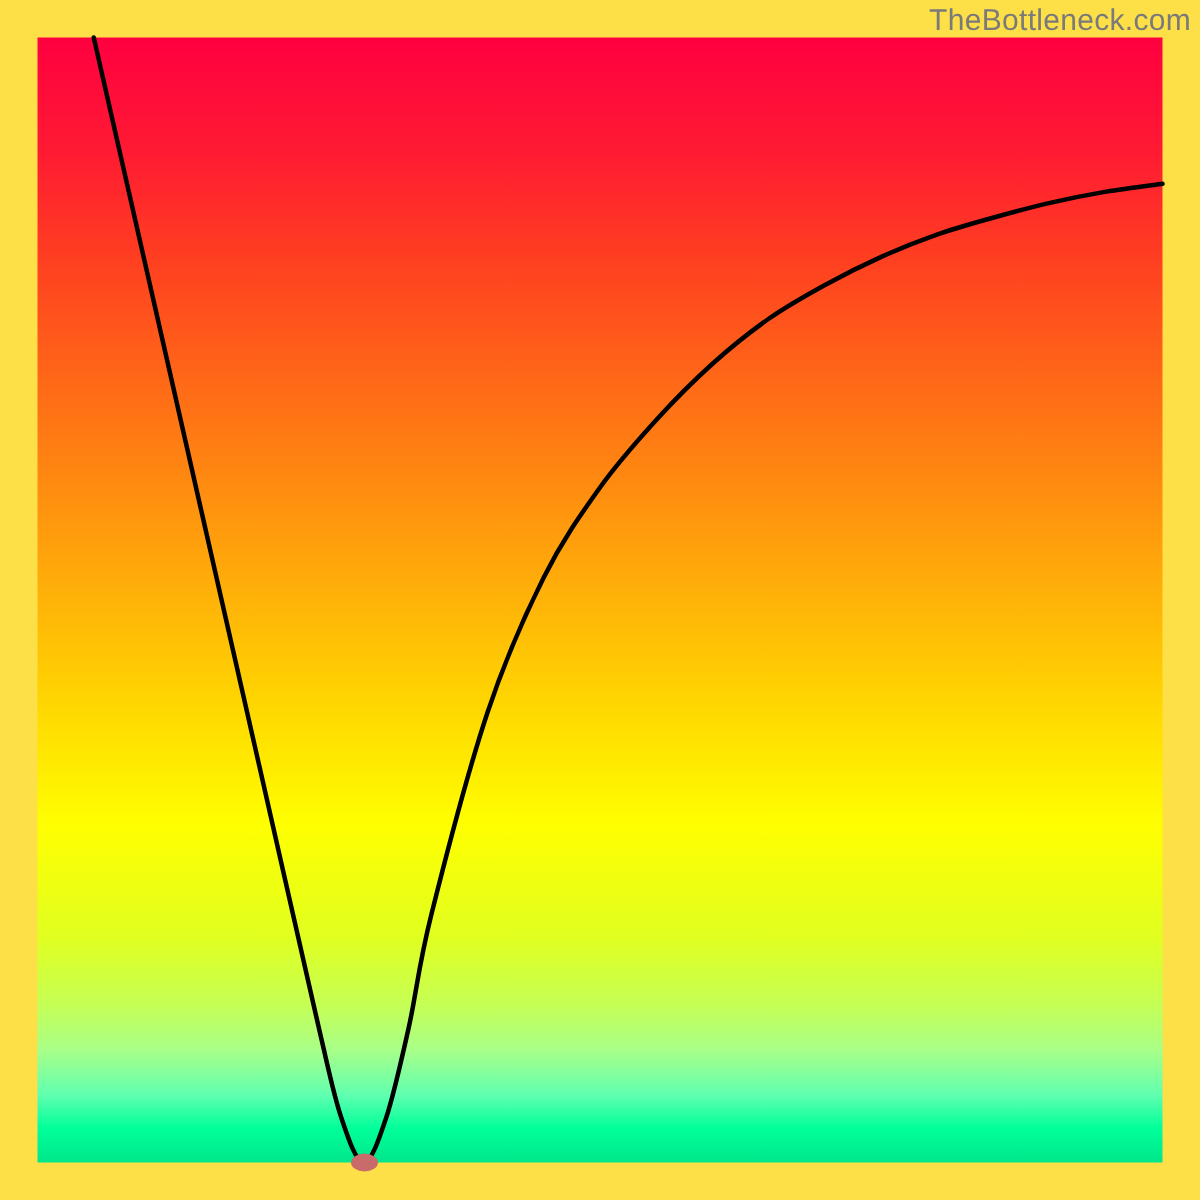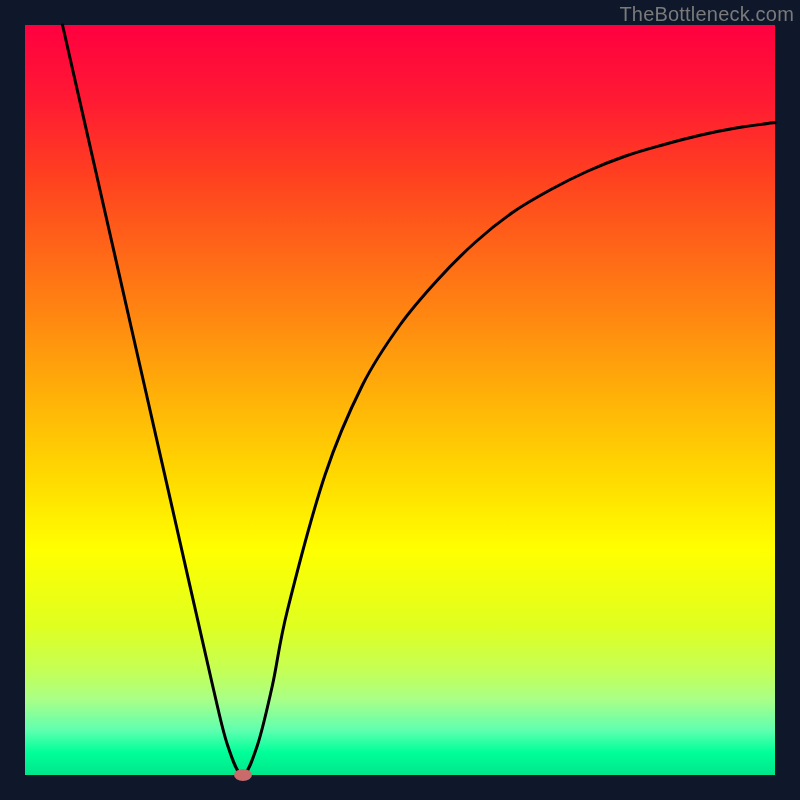--- a/index.html
+++ b/index.html
@@ -1,20 +1,20 @@
 <!DOCTYPE html>
 <html><head>
 <meta charset="utf-8">
 <style>
   * { margin: 0; padding: 0; box-sizing: border-box; }
   html, body { width: 800px; height: 800px; overflow: hidden; background: #000; }
   .frame {
     width: 800px;
     height: 800px;
-    background: #0f172a;
+    background: #fde047;
     position: relative;
   }
   .plot-area {
     position: absolute;
     left: 25px;
     top: 25px;
     width: 750px;
     height: 750px;
     background: linear-gradient(to bottom,
       #ff0040 0%,

